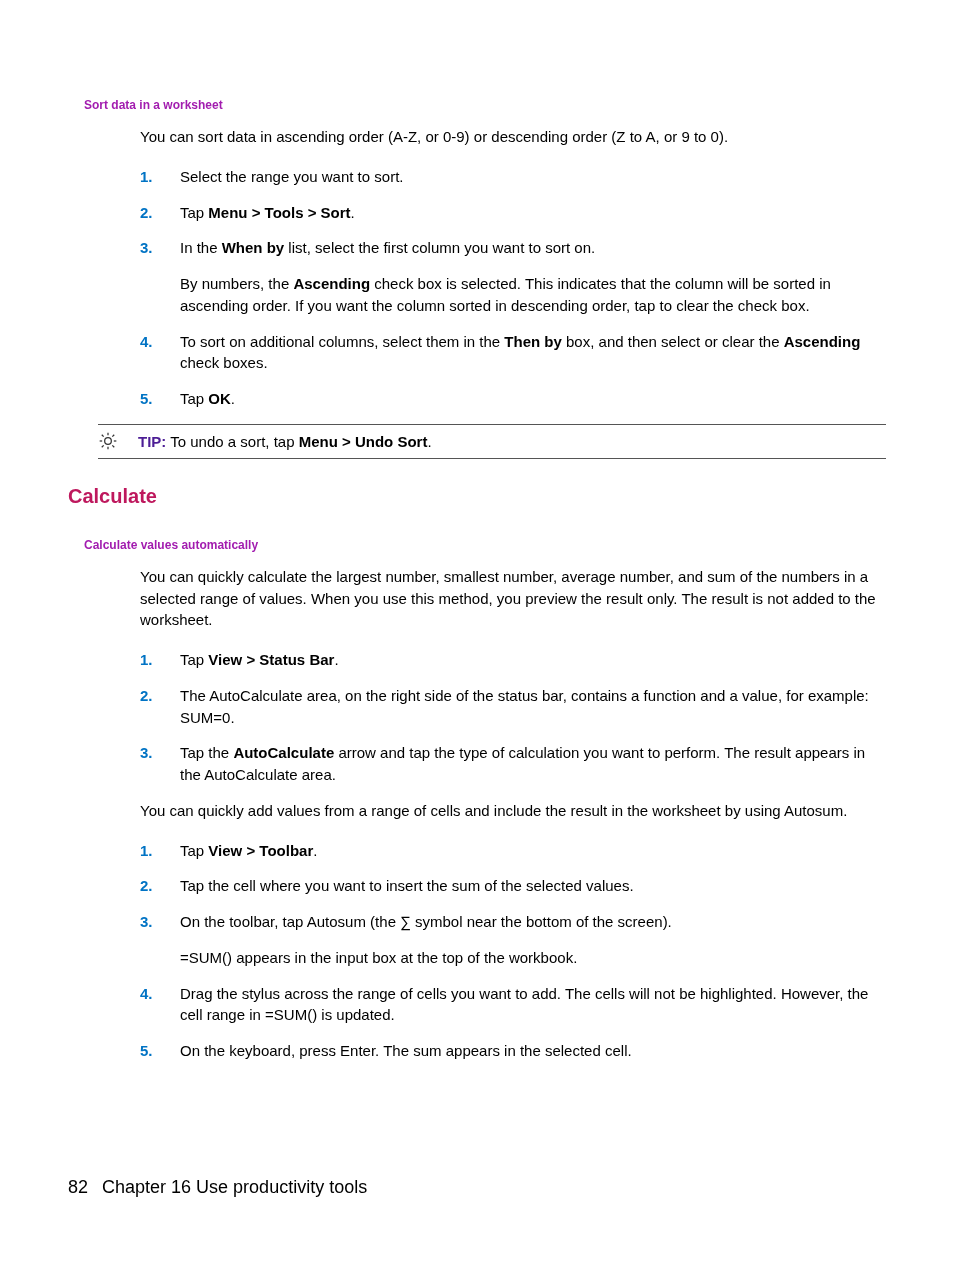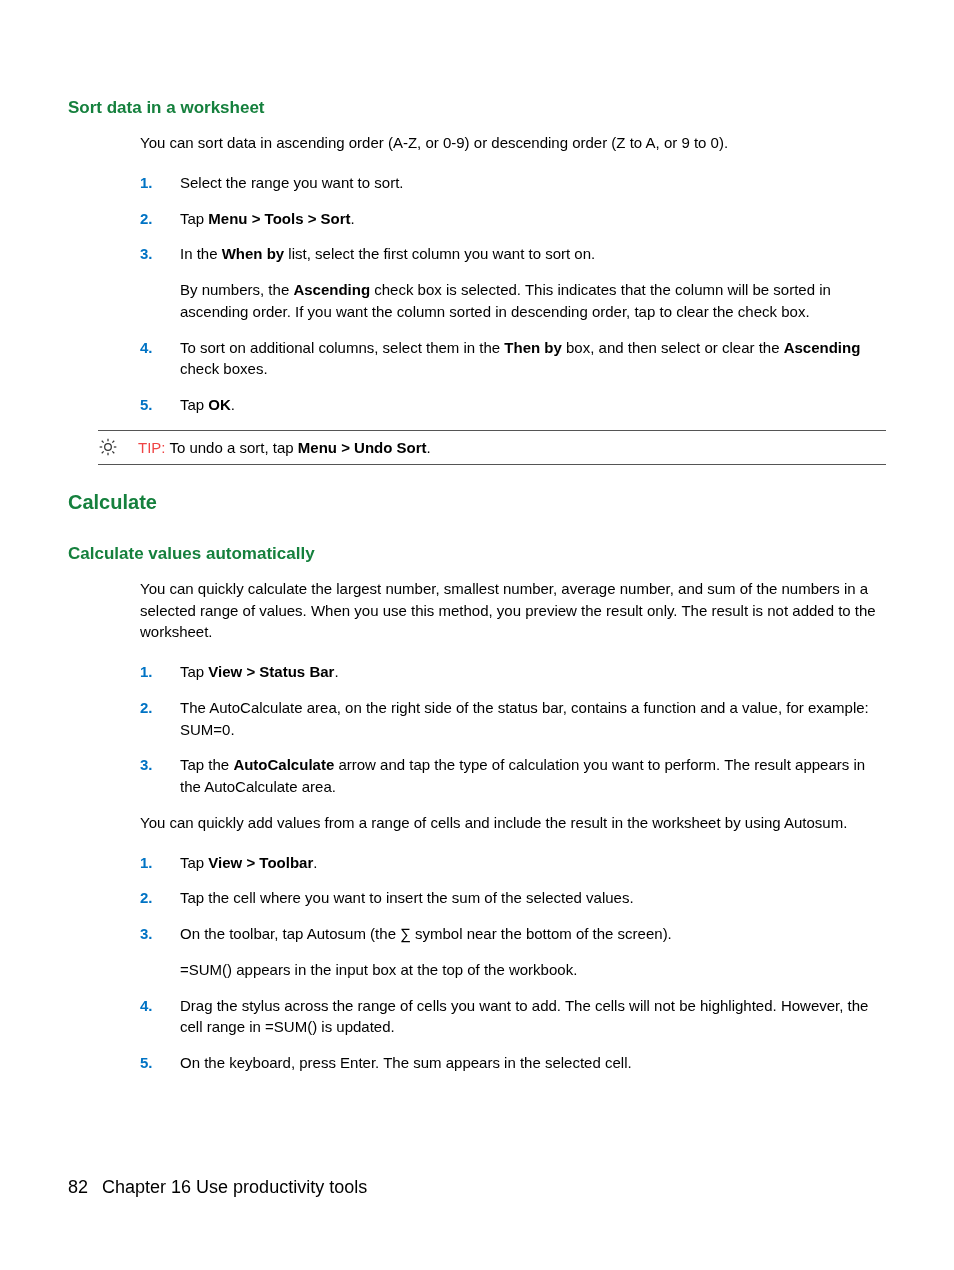--- a/index.html
+++ b/index.html
@@ -11,27 +11,27 @@
     background: #fff;
     width: 954px;
   }
   .page {
     padding: 98px 68px 60px 68px;
     box-sizing: border-box;
     min-height: 1270px;
     position: relative;
   }
   .h3 {
-    color: #15803d;
+    color: #a21caf;
     font-weight: bold;
-    font-size: 17px;
-    margin: 0 0 14px 0;
+    font-size: 12px;
+    margin: 0 0 14px 16px;
   }
   .h2 {
-    color: #15803d;
+    color: #be185d;
     font-weight: bold;
     font-size: 20px;
     margin: 26px 0 22px 0;
   }
   .intro {
     margin: 0 0 18px 72px;
     line-height: 1.45;
   }
   ol.steps {
     list-style: none;
@@ -69,22 +69,22 @@
     position: absolute;
     left: 0;
     top: 6px;
     stroke: #333;
     fill: none;
   }
   .tipbox .tipcontent {
     margin-left: 40px;
   }
   .tiplabel {
-    font-weight: normal;
-    color: #ef4444;
+    font-weight: bold;
+    color: #4c1d95;
   }
   .section-gap {
     margin-top: 30px;
   }
   .footer {
     position: absolute;
     bottom: 72px;
     left: 68px;
     font-size: 18px;
   }

